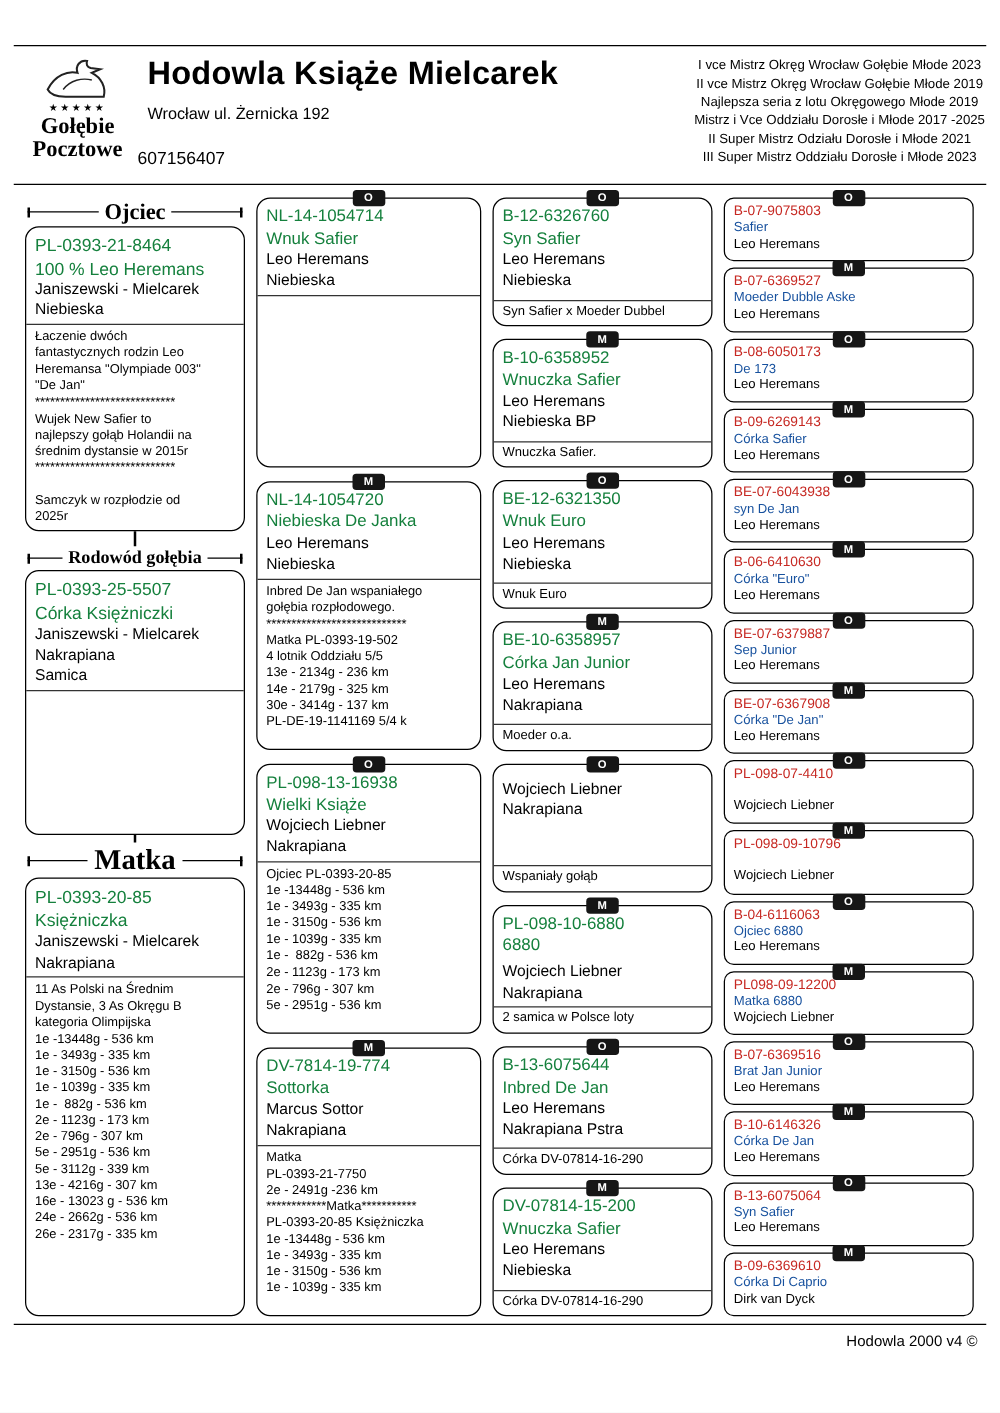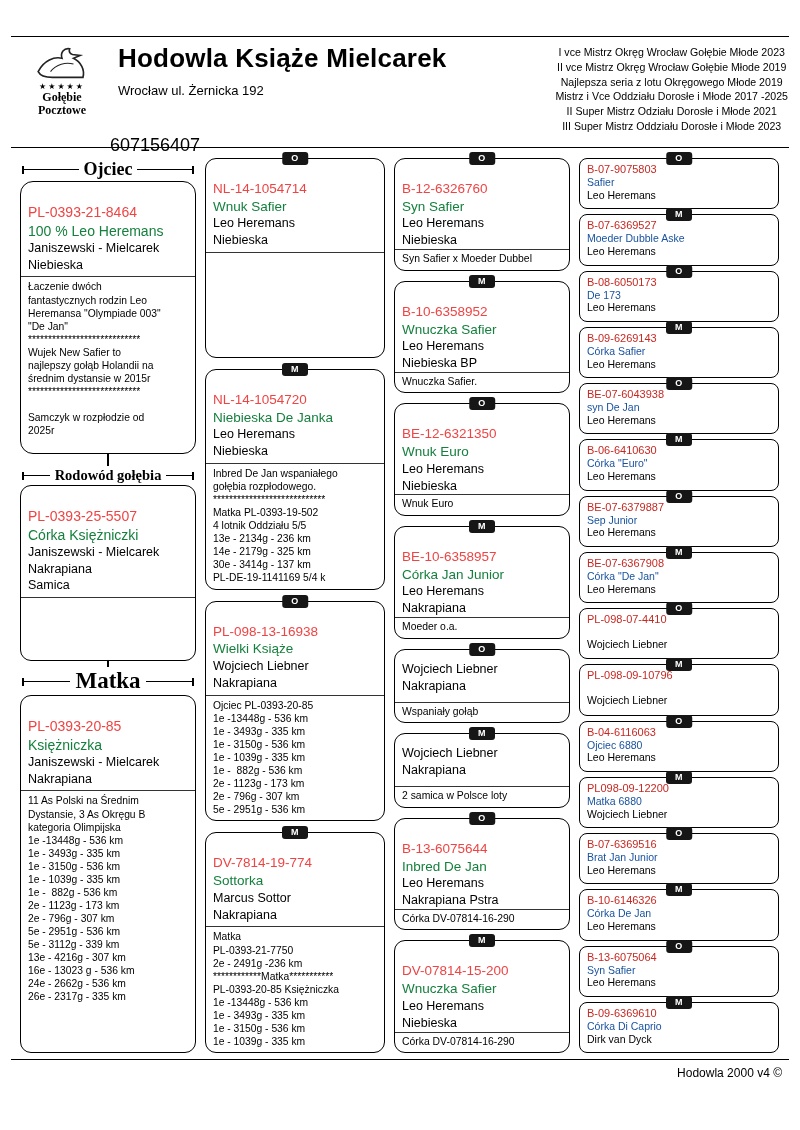--- a/index.html
+++ b/index.html
@@ -9,42 +9,42 @@
     font-family:"Liberation Sans", sans-serif; color:#000; position:relative; overflow:hidden;
   }
   .rule { border:0; border-top:1.6px solid #000; margin:0 11px; }
   .rule-top { margin-top:36px; }
 
   
   header { display:flex; height:110px; padding:4px 12px 0 16px; }
   .logo { width:92px; text-align:center; padding-top:2px; }
   .logo svg { display:block; margin:0 auto; }
   .logo-stars { font-size:8px; letter-spacing:2px; line-height:1; margin-top:-2px; }
-  .logo-name { font-family:"Liberation Serif", serif; font-weight:bold; font-size:12px; line-height:1.05; }
+  .logo-name { font-family:"Liberation Serif", serif; font-weight:bold; font-size:18px; line-height:1.05; }
   .head-center { padding-left:10px; min-width:360px; }
   .head-center h1 { margin:2px 0 0; font-size:26px; letter-spacing:.2px; font-weight:800; white-space:nowrap; }
   .address { font-size:13px; margin-top:9px; }
-  .phone { font-size:18px; margin-top:37px; margin-left:-8px; }
+  .phone { font-size:14px; margin-top:20px; margin-left:-8px; }
   .achievements { margin-left:auto; text-align:center; font-size:10.6px; line-height:1.4; padding-top:4px; white-space:nowrap; }
 
   
   .main { display:grid; grid-template-columns:176px 180px 176px 200px; column-gap:9px;
           padding:10px 12px 0 20px; height:905px; }
   .col { display:flex; flex-direction:column; }
   .col2 { gap:11px; } .col3 { gap:10px; } .col4 { gap:5px; }
   .col2 > .pbox, .col3 > .pbox, .col4 > .pbox { flex:1; }
 
   
   .pbox { position:relative; border:1.6px solid #000; border-radius:11px; background:#fff;
           padding:6px 7px 4px; display:flex; flex-direction:column; }
   .g4 { border-radius:8px; padding:4px 7px 2px; }
   .tab { position:absolute; top:-7px; left:50%; transform:translateX(-50%);
          background:#161616; color:#fff; font-weight:bold; font-size:9px; line-height:13px;
          padding:0 9px; border-radius:3px; letter-spacing:.5px; }
-  .ring { color:#ef4444; font-size:13.5px; line-height:1.25; white-space:pre-line;margin-top:16px; }
+  .ring { color:#15803d; font-size:13.5px; line-height:1.25; white-space:pre-line; }
   .ring-big { font-size:14px; }
   .bname { color:#15803d; font-size:13.5px; line-height:1.3; min-height:5px; }
   .bname-big { font-size:14px; }
   .rline { font-size:12.5px; line-height:1.35; }
   .sep { border-top:1px solid #333; margin:3px -7px 3px; }
   .sep-auto { margin-top:auto; }
   .small { font-size:10.3px; line-height:1.27; white-space:pre-wrap; }
   .note { font-size:10.4px; line-height:1.2; white-space:pre-wrap; }
   .g4-ring { color:#c62822; font-size:11px; line-height:1.2; white-space:nowrap; }
   .g4-name { color:#17519e; font-size:10.5px; line-height:1.2; min-height:12px; }
@@ -53,22 +53,22 @@
   
   .legend { display:flex; align-items:center; gap:5px; margin:1px 2px; }
   .legend .ll { flex:1; border-top:1.6px solid #000; position:relative; height:0; }
   .legend .ll::before { content:""; position:absolute; top:-4px; width:1.6px; height:8px; background:#000; }
   .legend .ll:first-child::before { left:0; }
   .legend .ll:last-child::before { right:0; }
   .legend .lt { font-family:"Liberation Serif", serif; font-weight:bold; white-space:nowrap; }
   .lg-o .lt { font-size:18px; }
   .lg-r .lt { font-size:14.5px; }
   .lg-m .lt { font-size:23px; }
-  .fbox { height:273px;border-radius:13px; }
-  .rbox { height:176px; }
+  .fbox { height:244px; }
+  .rbox { height:212px; }
   .mbox { flex:1; }
   .vconn { width:1.6px; background:#000; margin:0 auto; height:12px; }
   .vconn-s { height:6px; }
 
   
   .rule-footer { margin-top:6px; }
   .footer { text-align:right; font-size:12px; padding:6px 18px 0 0; }
 </style>
 </head>
 <body>
@@ -277,20 +277,22 @@
       <div class="pbox">
         <span class="tab">O</span>
         <div class="bname"></div>
         <div class="rline">Wojciech Liebner</div>
         <div class="rline">Nakrapiana</div>
         <div class="sep sep-auto"></div>
         <div class="note">Wspaniały gołąb</div>
       </div>
       <div class="pbox">
         <span class="tab">M</span>
+        <div class="ring">PL-098-10-6880
+6880</div>
         <div class="bname"></div>
         <div class="rline">Wojciech Liebner</div>
         <div class="rline">Nakrapiana</div>
         <div class="sep sep-auto"></div>
         <div class="note">2 samica w Polsce loty</div>
       </div>
       <div class="pbox">
         <span class="tab">O</span>
         <div class="ring">B-13-6075644</div>
         <div class="bname">Inbred De Jan</div>

